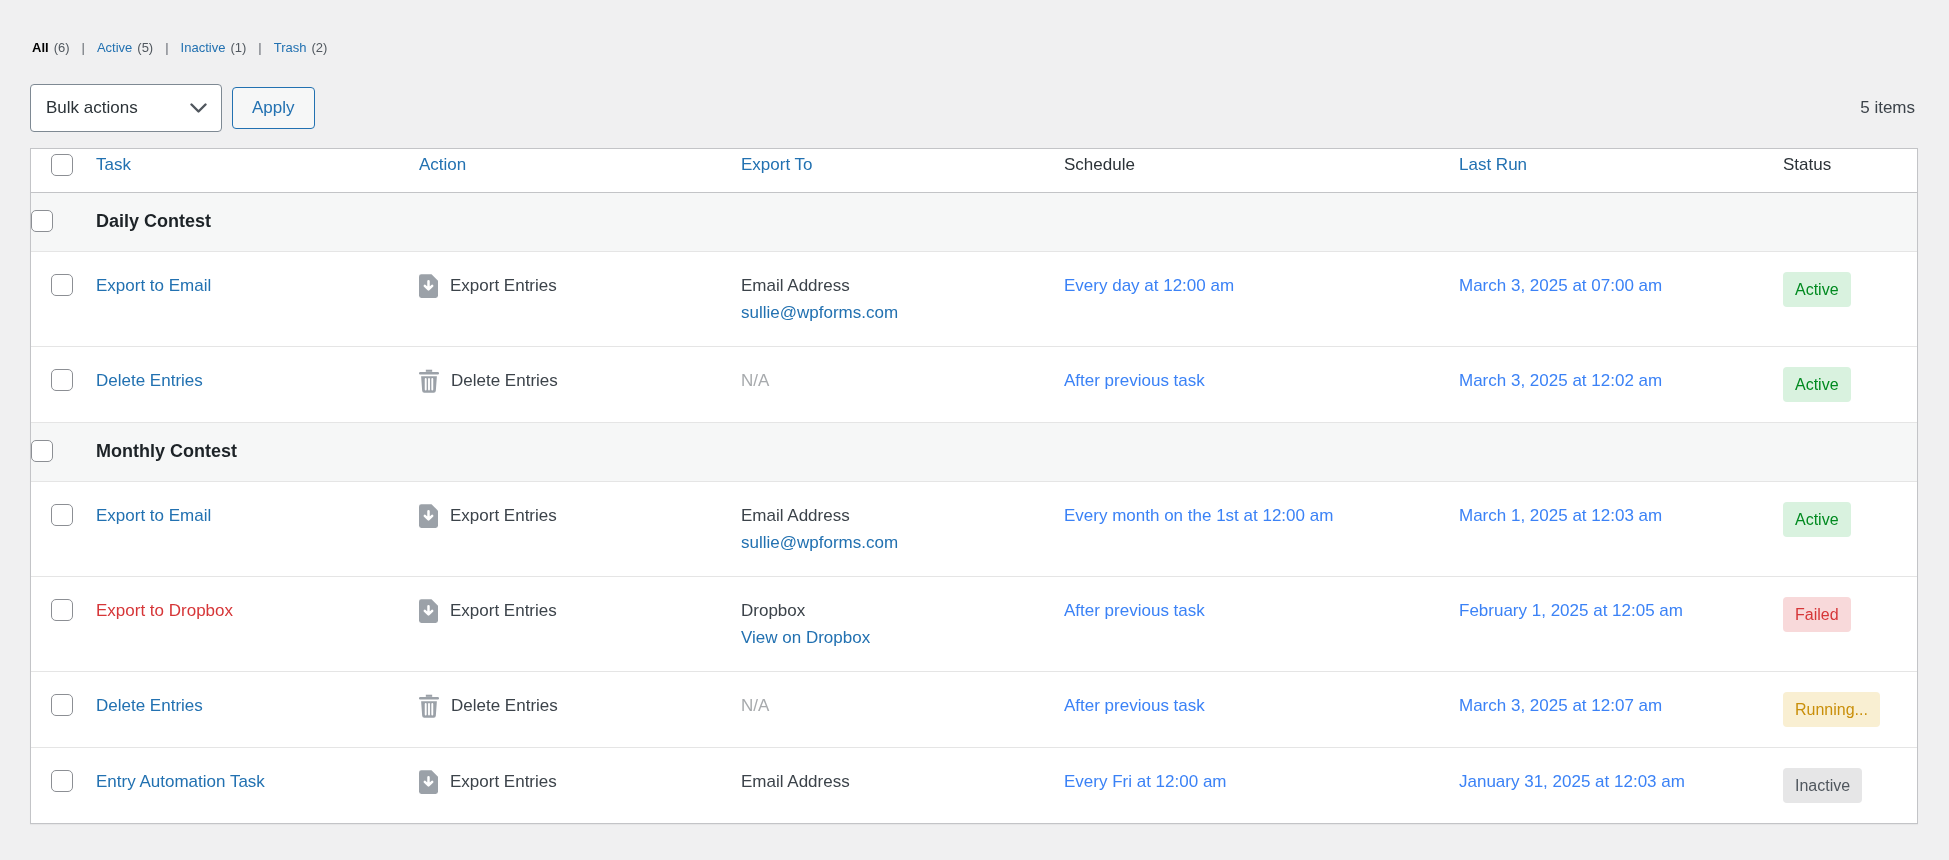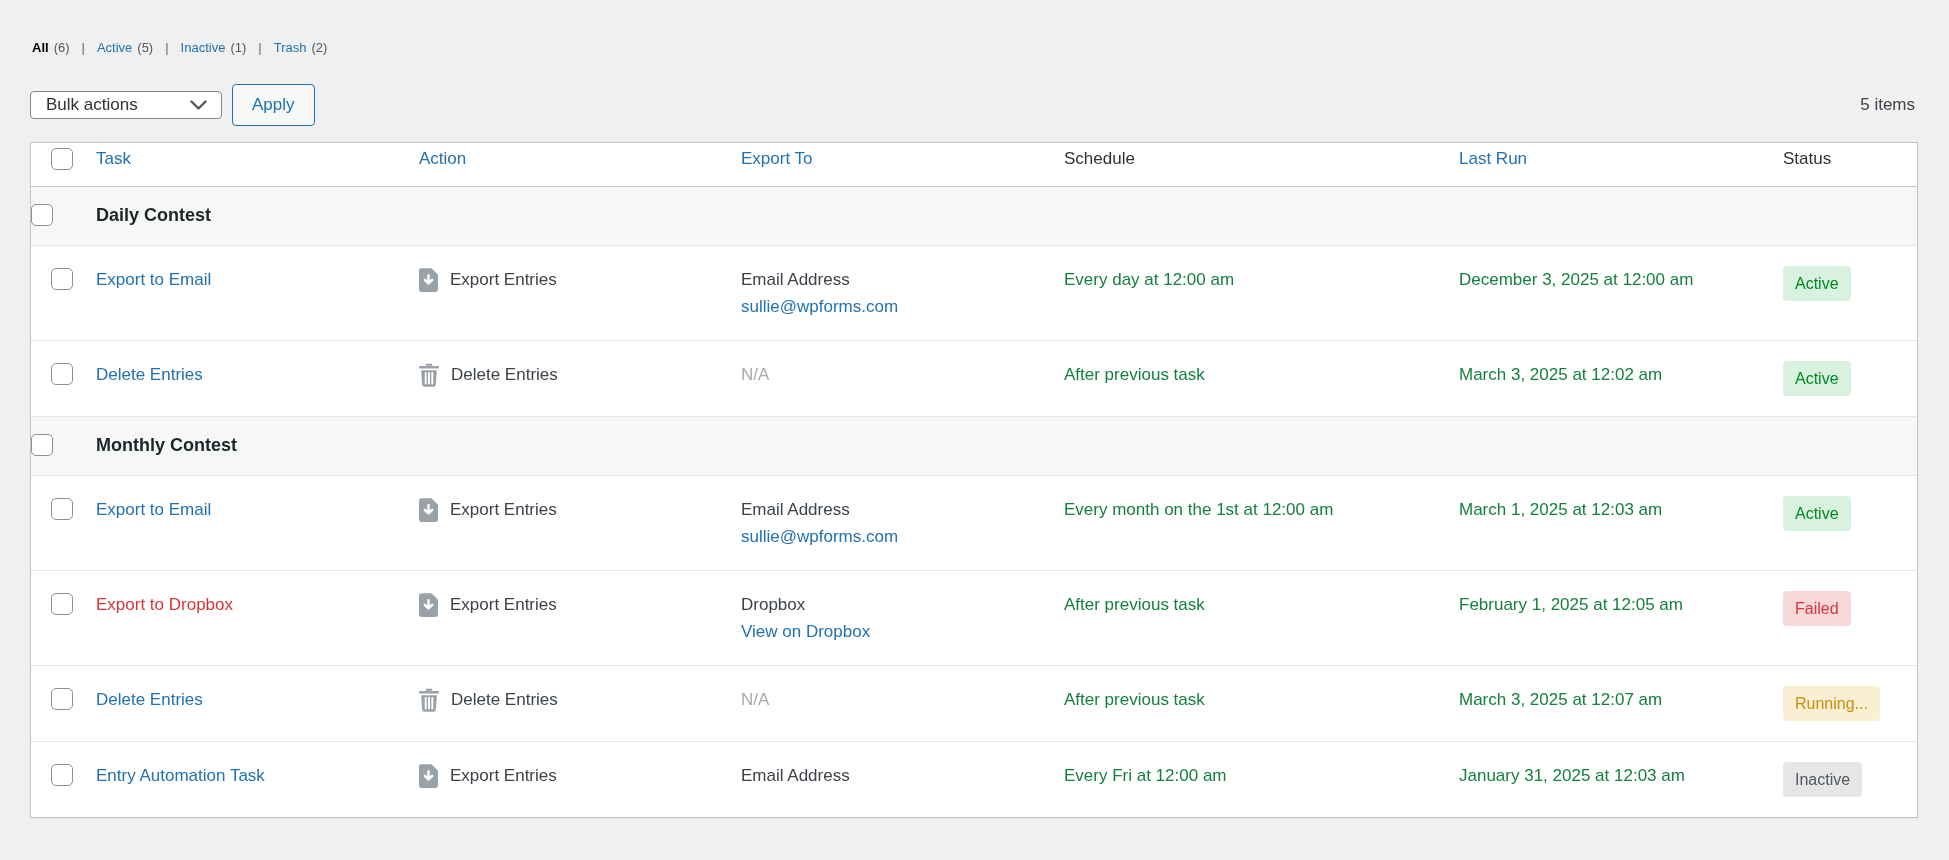--- a/index.html
+++ b/index.html
@@ -33,21 +33,21 @@
     height: 42px; padding: 0 17px; margin-left: 10px;
     background: #f6f7f7; border: 1px solid #2271b1; border-radius: 4px;
     color: #2271b1; font-size: 17px; cursor: pointer;
     font-family: "Liberation Sans", sans-serif;
   }
 
   
   .actions-row { display: flex; justify-content: space-between; align-items: center; margin-top: 21px; }
   .bulk { display: flex; align-items: center; }
   .select {
-    width: 192px; height: 28px; background: #fff;
+    width: 192px; height: 48px; background: #fff;
     border: 1px solid #7e8993; border-radius: 4px;
     display: inline-flex; align-items: center; justify-content: space-between;
     padding: 0 14px 0 15px; font-size: 17px; color: #2c3338; cursor: pointer;
   }
   .select svg { display: block; }
   .apply { padding: 0 19px; }
   .count { font-size: 17px; color: #3c434a; padding-right: 1px; }
 
   
   table {
@@ -80,21 +80,21 @@
   }
   tr.group-row td {
     background: #f6f7f7; padding: 15px 10px 16px 0;
     font-size: 18px; font-weight: bold; color: #1d2327;
   }
   tr:last-child td { border-bottom: none; }
 
   a.row-link { color: #2271b1; text-decoration: none; cursor: pointer; }
   a.row-link.danger { color: #d63638; }
   .muted { color: #a7aaad; }
-  .dim { color: #15803d; }
+  .dim { color: #3b82f6; }
 
   .action-cell { display: flex; align-items: flex-start; text-align: right; }
   .action-cell .ic { margin: 2px 12px 0 0; flex: none; }
 
   input[type="checkbox"] {
     appearance: none; -webkit-appearance: none;
     width: 22px; height: 22px; margin: 2px 0 0 0;
     background: #fff; border: 1.5px solid #8c8f94; border-radius: 5px;
     cursor: pointer; display: inline-block; vertical-align: top;
   }
@@ -201,21 +201,21 @@
         </span>
 
         <span>Export Entries</span>
       </div>
     </td>
     <td>
       <div>Email Address</div>
       <div><a class="row-link">sullie@wpforms.com</a></div>
     </td>
     <td class="dim">Every day at 12:00 am</td>
-    <td class="dim">December 3, 2025 at 12:00 am</td>
+    <td class="dim">March 3, 2025 at 07:00 am</td>
     <td>
       <span class="badge badge--active">Active</span>
     </td>
   </tr>
 
   <tr>
     <td class="cb">
       <input type="checkbox" style="">
     </td>
     <td>

